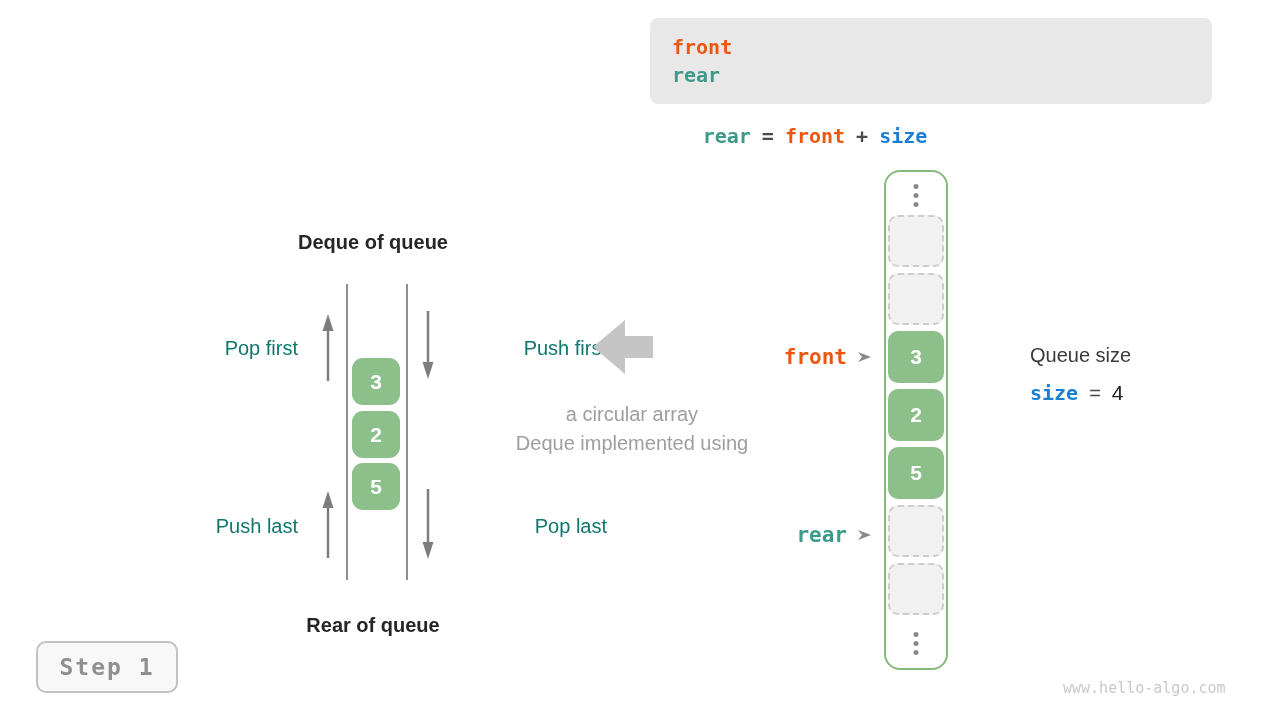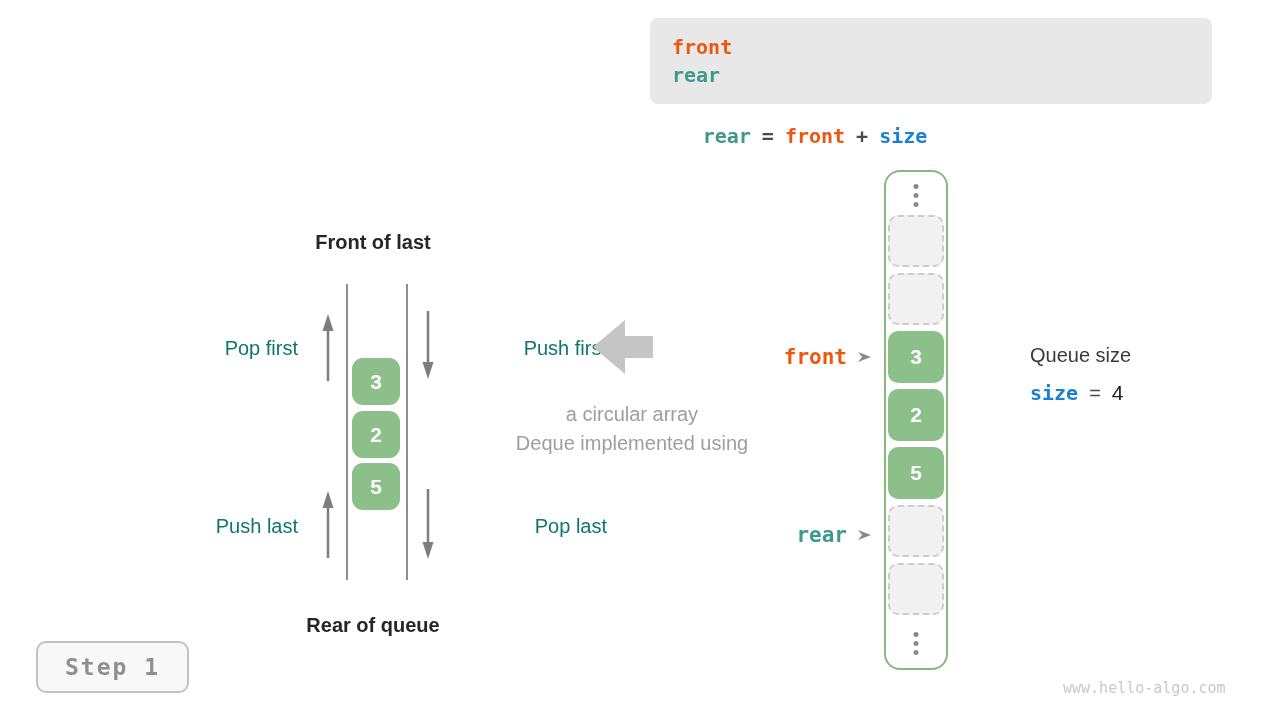--- a/index.html
+++ b/index.html
@@ -73,21 +73,21 @@
   }
   .pointer-row .kw{font-size:21px;}
 
   
   .queue-size-title{left:1030px;top:344px;font-size:20px;color:#3a3a3a;}
   .queue-size-line{left:1030px;top:381px;display:flex;align-items:baseline;gap:11px;font-size:20px;}
   .queue-size-line .val{color:#222222;font-size:21px;}
 
   
   .step-badge{
-    left:36px;top:641px;width:153px;height:52px;box-sizing:border-box;
+    left:36px;top:641px;width:142px;height:52px;box-sizing:border-box;
     background:#f8f8f8;border:2px solid #c2c2c2;border-radius:10px;
     display:flex;align-items:center;justify-content:center;
     font-size:23px;color:#8f8f8f;letter-spacing:2px;
   }
 
   
   .watermark{
     left:1063px;top:679px;font-family:"DejaVu Sans Mono",monospace;
     font-size:15px;color:#c9c9c9;font-weight:normal;
   }
@@ -109,21 +109,21 @@
   </div>
 
   <div class="abs formula mono">
     <span class="kw-rear">rear</span>
     <span class="kw-op">=</span>
     <span class="kw-front">front</span>
     <span class="kw-op">+</span>
     <span class="kw-size">size</span>
   </div>
 
-  <div class="abs diagram-title" style="left:253px;top:231px;">Front of last</div>
+  <div class="abs diagram-title" style="left:253px;top:231px;">Deque of queue</div>
 
   <div class="abs v-line" style="left:346px;top:284px;height:296px;"></div>
   <div class="abs v-line" style="left:406px;top:284px;height:296px;"></div>
 
   <div class="abs stack-cell" style="top:358px;">3</div>
   <div class="abs stack-cell" style="top:411px;">2</div>
   <div class="abs stack-cell" style="top:463px;">5</div>
 
   <div class="abs op-label op-left" style="top:337px;">Pop first</div>
   <div class="abs op-label op-right" style="top:337px;">Push first</div>

